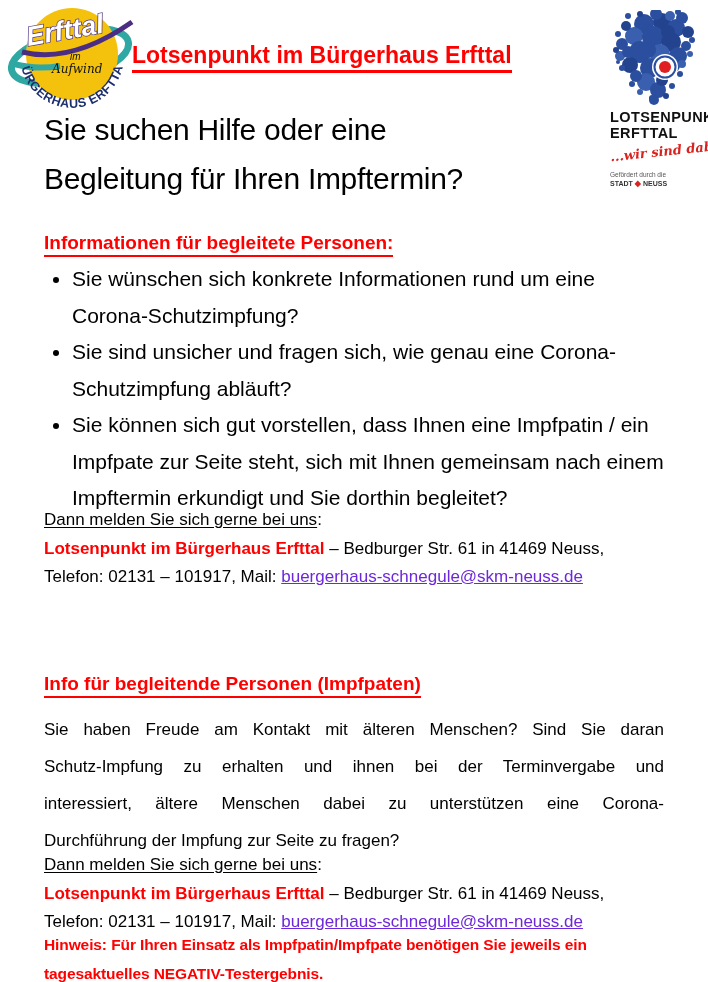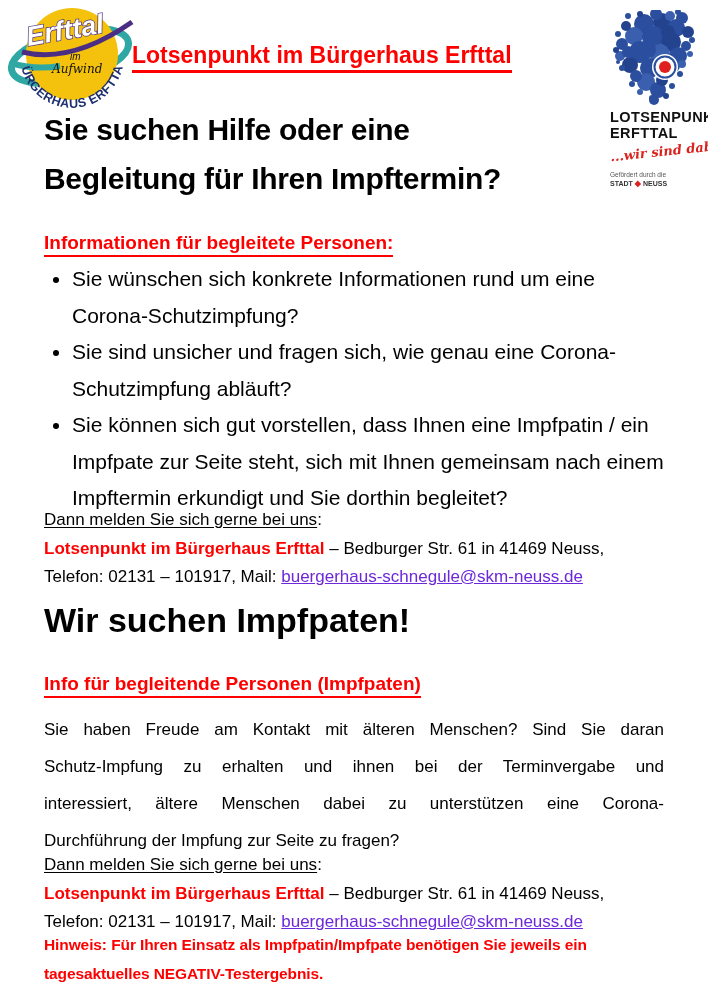--- a/index.html
+++ b/index.html
@@ -14,21 +14,21 @@
   .logo-right .lp-name{font-size:14.5px;font-weight:700;color:#111;letter-spacing:.4px;line-height:16px;}
   .lp-tagline{display:inline-block;transform:rotate(-6deg);color:#D9231F;
               font-family:"DejaVu Serif",serif;font-style:italic;font-weight:700;
               font-size:13px;margin-top:-3px;}
   .lp-funded{margin-top:12px;font-size:6.5px;color:#555;line-height:8px;}
   .lp-city{font-size:7px;font-weight:700;color:#333;line-height:10px;}
   .lp-city .diamond{color:#D9231F;font-size:8px;vertical-align:middle;padding:0 2px;}
 
   
   .preline{white-space:pre-line;}
-  .h-main{position:absolute;left:44px;top:105px;margin:0;font-size:30px;font-weight:700;
+  .h-main{position:absolute;left:44px;top:105px;margin:0;font-size:30px;font-weight:400;
           line-height:49px;letter-spacing:-.3px;}
   .red-sub{position:absolute;left:44px;margin:0;font-size:19px;font-weight:700;color:#FF0000;}
   .red-sub>span{display:inline-block;border-bottom:2.5px solid #FF0000;padding-bottom:1px;}
   .sub1{top:232px;} .sub2{top:673px;}
 
   .bullets{position:absolute;left:44px;top:261px;width:608px;margin:0;padding:0 0 0 28px;}
   .bullets li{font-size:21px;line-height:36.5px;}
 
   .contact{position:absolute;left:44px;font-size:17px;line-height:28.5px;}
   .contact-1{top:506px;} .contact-2{top:851px;}
@@ -147,21 +147,20 @@
 Impfpate zur Seite steht, sich mit Ihnen gemeinsam nach einem
 Impftermin erkundigt und Sie dorthin begleitet?</span></li>
   </ul>
 
   <div class="contact contact-1">
     <div><span class="u">Dann melden Sie sich gerne bei uns</span><span>:</span></div>
     <div><span class="org">Lotsenpunkt im Bürgerhaus Erfttal</span><span> – Bedburger Str. 61 in 41469 Neuss,</span></div>
     <div><span>Telefon: 02131 – 101917, Mail: </span><a class="mail">buergerhaus-schnegule@skm-neuss.de</a></div>
   </div>
 
-  <h2 class="h-main2">Wir suchen Impfpaten!</h2>
 
   <h3 class="red-sub sub2">
     <span>Info für begleitende Personen (Impfpaten)</span>
   </h3>
 
   <div class="para">
     <div class="jline">Sie haben Freude am Kontakt mit älteren Menschen? Sind Sie daran</div>
     <div class="jline">Schutz-Impfung zu erhalten und ihnen bei der Terminvergabe und</div>
     <div class="jline">interessiert, ältere Menschen dabei zu unterstützen eine Corona-</div>
     <div>Durchführung der Impfung zur Seite zu fragen?</div>

